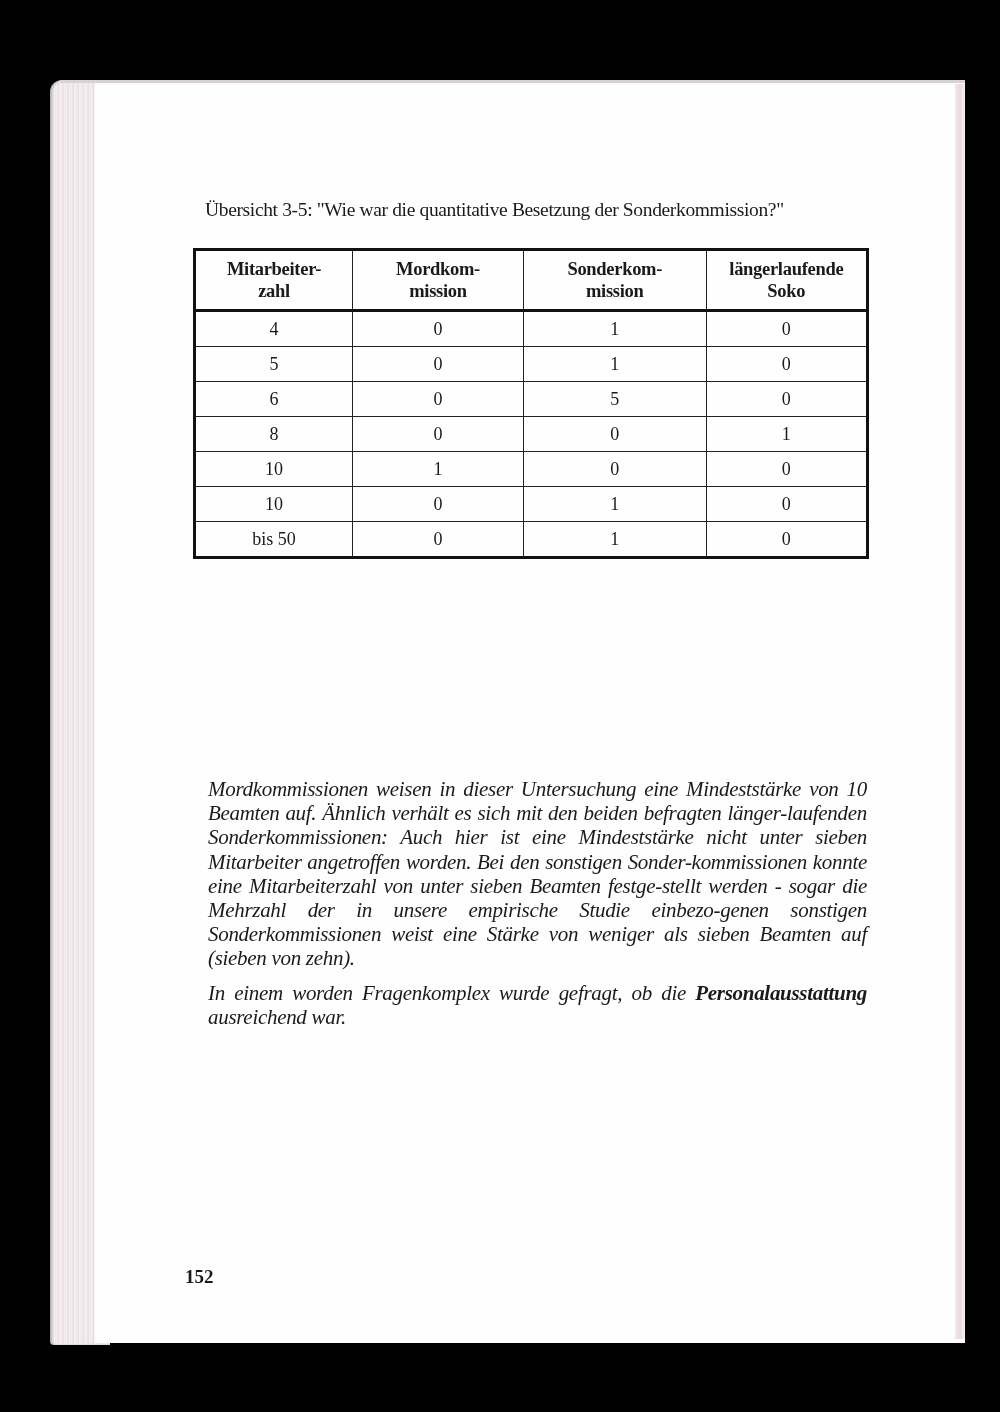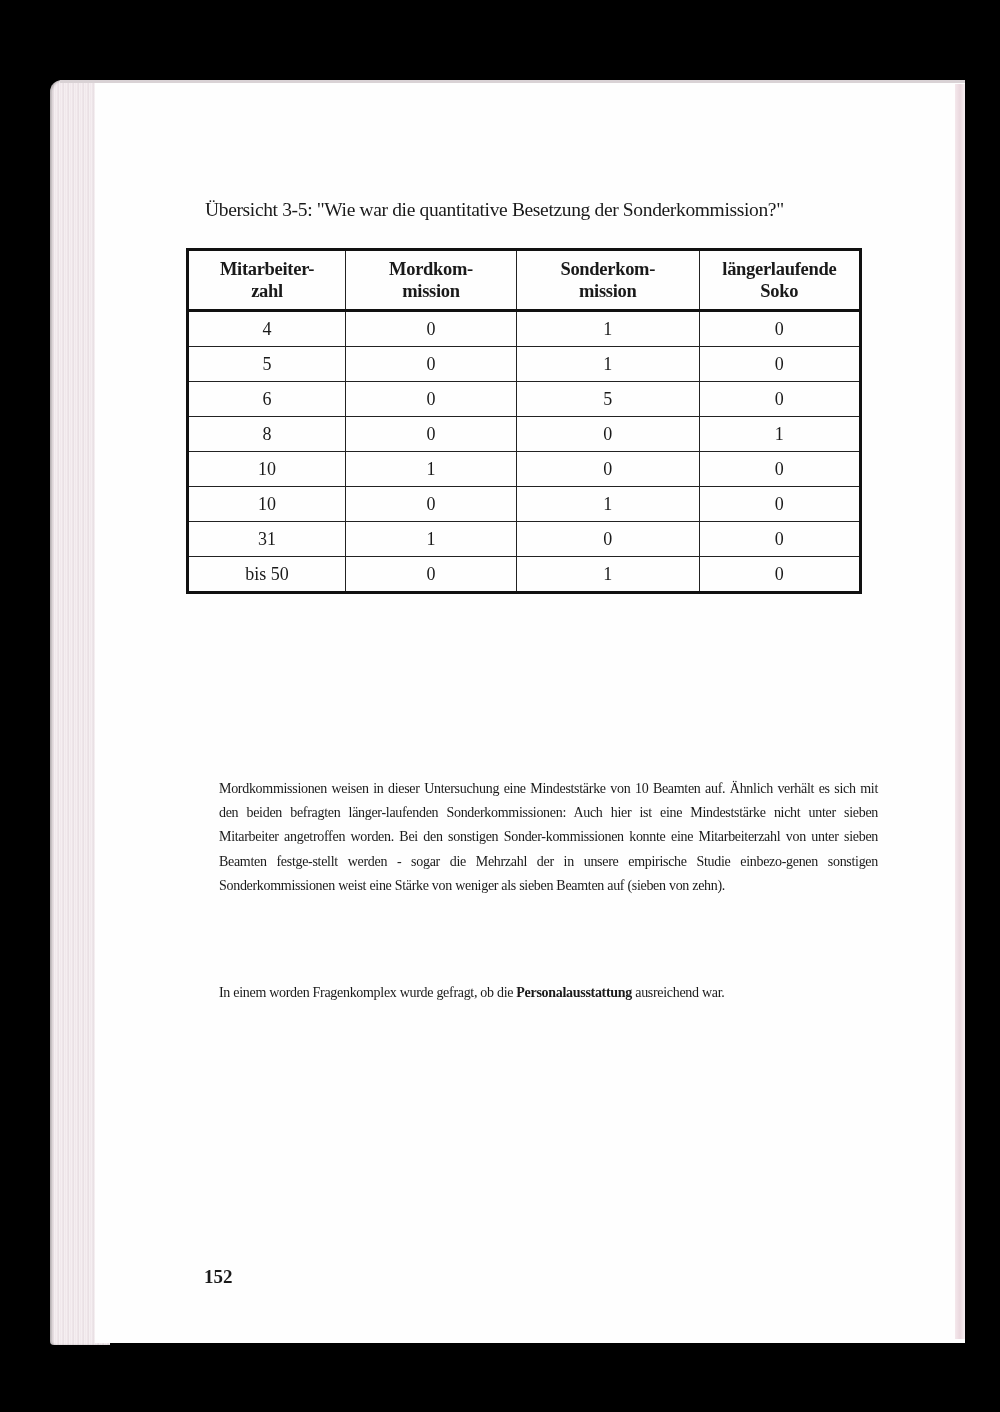--- a/index.html
+++ b/index.html
@@ -54,21 +54,21 @@
     .caption {
       position: absolute;
       left: 205px;
       top: 199px;
       font-size: 19.5px;
       letter-spacing: -0.35px;
       white-space: nowrap;
     }
     table.data-table {
       position: absolute;
-      left: 186px;
+      left: 193px;
       top: 248px;
       width: 676px;
       border-collapse: collapse;
       border: 3px solid #111;
       font-size: 18px;
     }
     table.data-table th, table.data-table td {
       border: 1.5px solid #222;
       text-align: center;
       padding: 0;
@@ -88,33 +88,34 @@
       font-weight: bold;
       height: 36px;
       border-top: 3px solid #111;
     }
     .col1 { width: 157px; }
     .col2 { width: 171px; }
     .col3 { width: 183px; margin-left: 15px; }
     .col4 { width: 160px; }
     .body-text {
       position: absolute;
-      left: 219px;
+      left: 208px;
       width: 659px;
-      font-size: 14px;
+      font-size: 21px;
       line-height: 24.2px;
       text-align: justify;
       letter-spacing: -0.3px;
+      font-style: italic;
     }
     .p1 { top: 777px; }
     .p2 { top: 981px; }
     .p2 b { font-weight: bold; }
     .page-number {
       position: absolute;
-      left: 204px;
+      left: 185px;
       top: 1266px;
       font-size: 19px;
       font-weight: bold;
     }
   </style>
 </head>
 <body>
 
 <div class="page-stack"></div>
 <div class="page"></div>
@@ -163,26 +164,20 @@
       <td>0</td>
       <td>0</td>
     </tr>
     <tr>
       <td>10</td>
       <td>0</td>
       <td>1</td>
       <td>0</td>
     </tr>
     <tr>
-      <td>31</td>
-      <td>1</td>
-      <td>0</td>
-      <td>0</td>
-    </tr>
-    <tr>
       <td>bis 50</td>
       <td>0</td>
       <td>1</td>
       <td>0</td>
     </tr>
   </tbody>
 </table>
 
 <div class="body-text p1">Mordkommissionen weisen in dieser Untersuchung eine Mindeststärke von 10 Beamten auf. Ähnlich verhält es sich mit den beiden befragten länger-laufenden Sonderkommissionen: Auch hier ist eine Mindeststärke nicht unter sieben Mitarbeiter angetroffen worden. Bei den sonstigen Sonder-kommissionen konnte eine Mitarbeiterzahl von unter sieben Beamten festge-stellt werden - sogar die Mehrzahl der in unsere empirische Studie einbezo-genen sonstigen Sonderkommissionen weist eine Stärke von weniger als sieben Beamten auf (sieben von zehn).</div>
 

